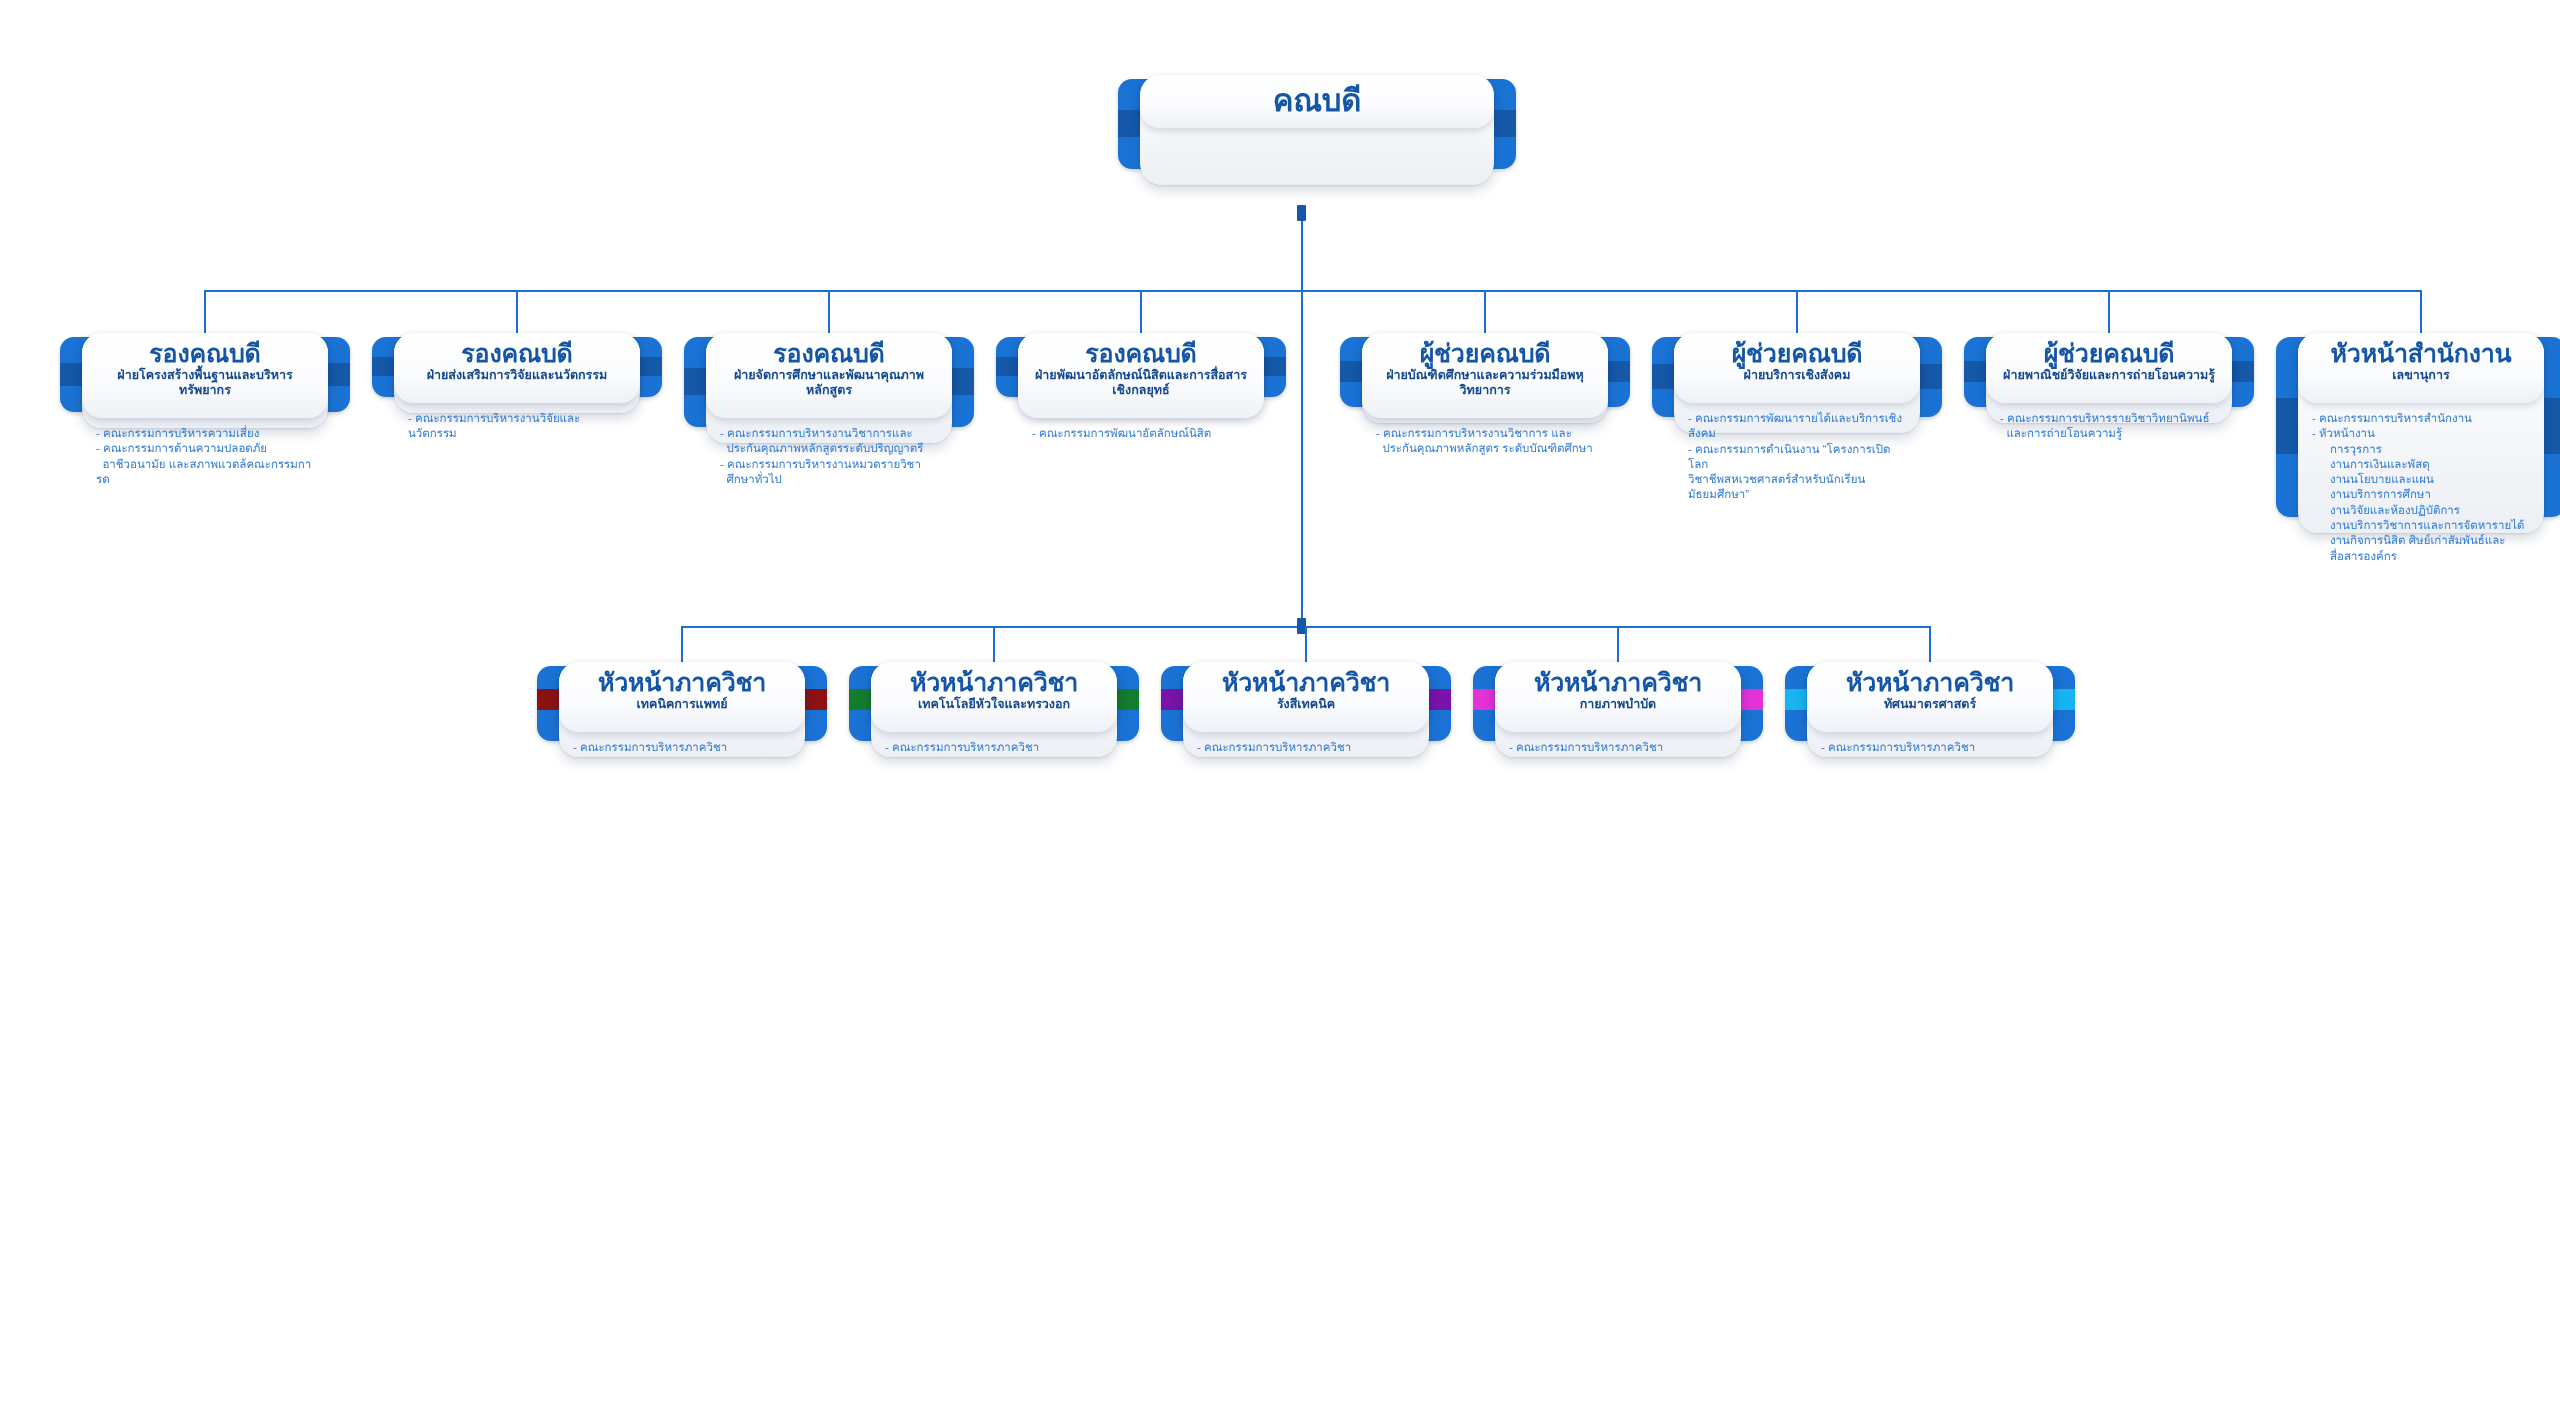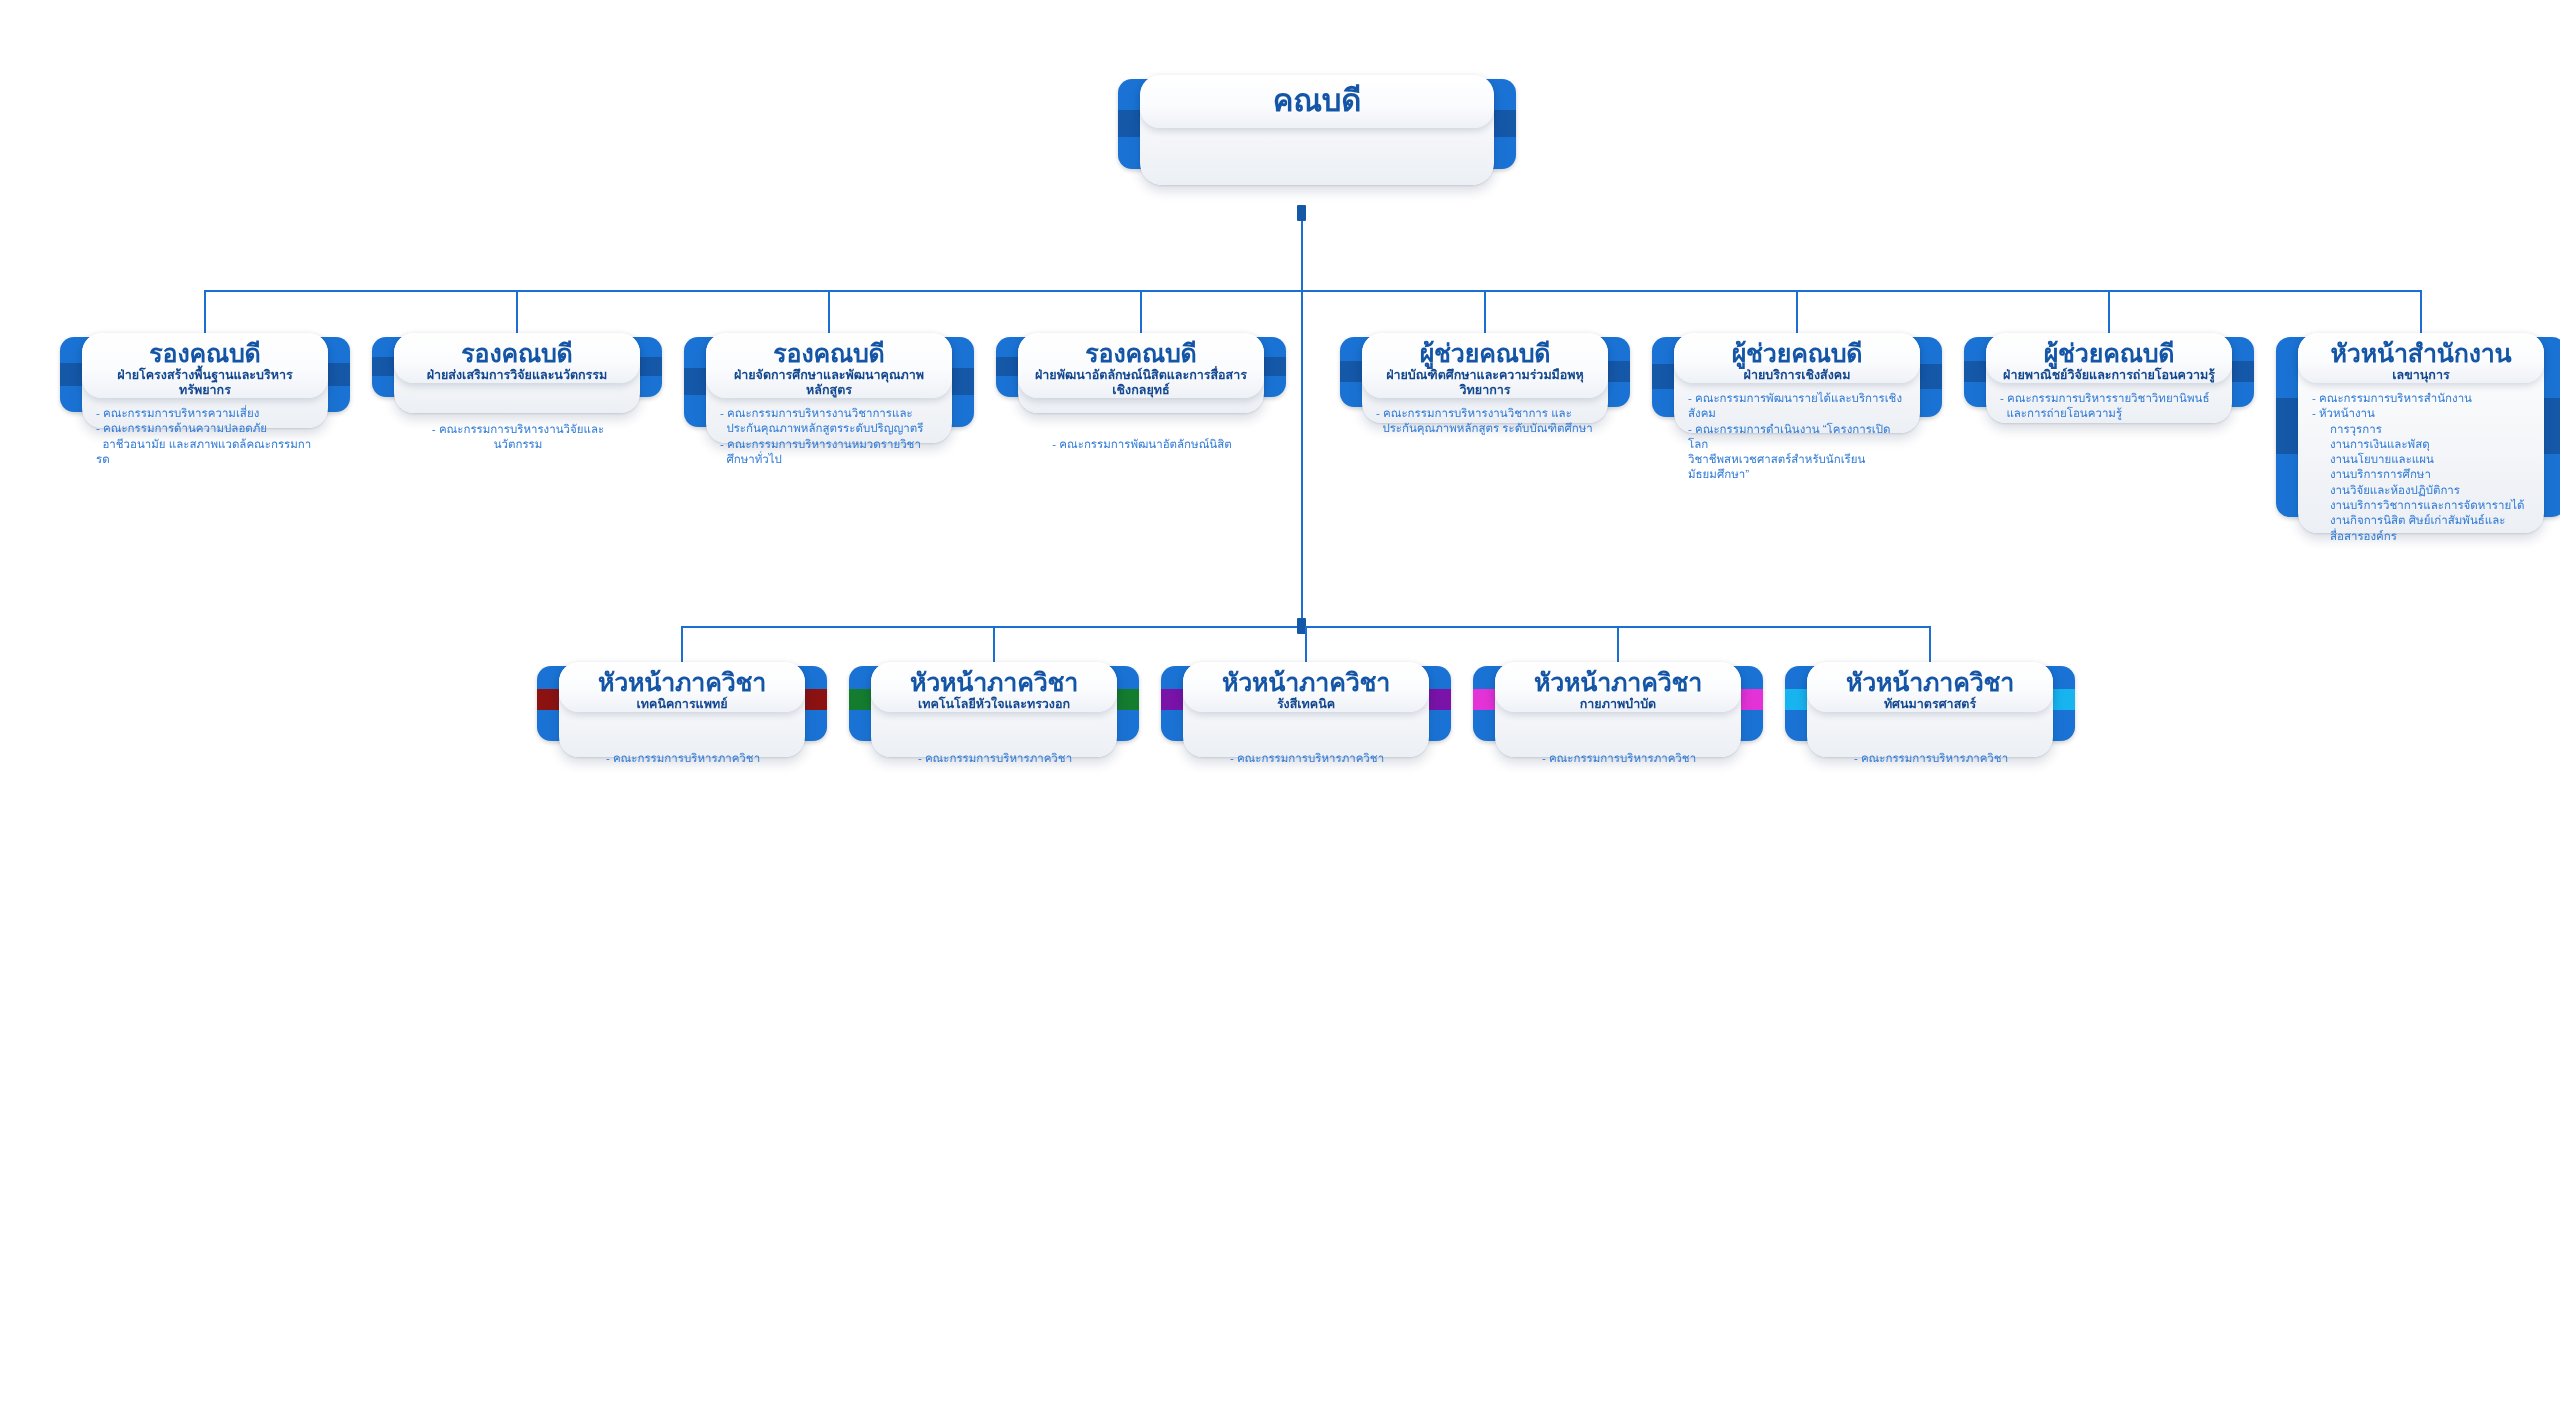--- a/index.html
+++ b/index.html
@@ -37,21 +37,21 @@
     position:absolute;left:22px;right:22px;top:10px;bottom:0;
     background:linear-gradient(#ffffff,#f3f5f8 62%,#eceff4);
     border-radius:20px;
     box-shadow:0 6px 12px rgba(20,40,80,.16),0 1px 2px rgba(20,40,80,.12);
   }
   .node .head{
     position:relative;
     background:linear-gradient(#ffffff,#fbfcfe 55%,#eef1f6);
     border-radius:20px;
     box-shadow:0 3px 7px rgba(20,40,80,.16);
-    padding:7px 10px 0;
+    padding:7px 10px 20px;
     text-align:center;
     z-index:2;
   }
   .node .title{
     color:#1455a6;
     font-weight:bold;
     font-size:25px;
     line-height:1.08;
     letter-spacing:-.2px;
     text-shadow:0 1px 0 rgba(255,255,255,.9);
@@ -68,21 +68,21 @@
     padding:8px 12px 10px 14px;
     z-index:1;
   }
   .node .body .ln{
     color:#2f7ad6;
     font-size:11.5px;
     line-height:1.33;
     white-space:pre-wrap;
   }
   .node .body .ln.indent{padding-left:18px;}
-  .node .body.center .ln{text-align:center;margin-top:31px;}
+  .node .body.center .ln{}
 
   
   #node-dean .title{font-size:31px;}
   #node-dean .body .ln{font-size:14px;line-height:1.38;}
   #node-dean .card{border-radius:22px;}
   #node-dean .head{padding:9px 10px 11px;}
 
   
   .node.dept .tab .band{top:31%;height:28%;}
 </style>

